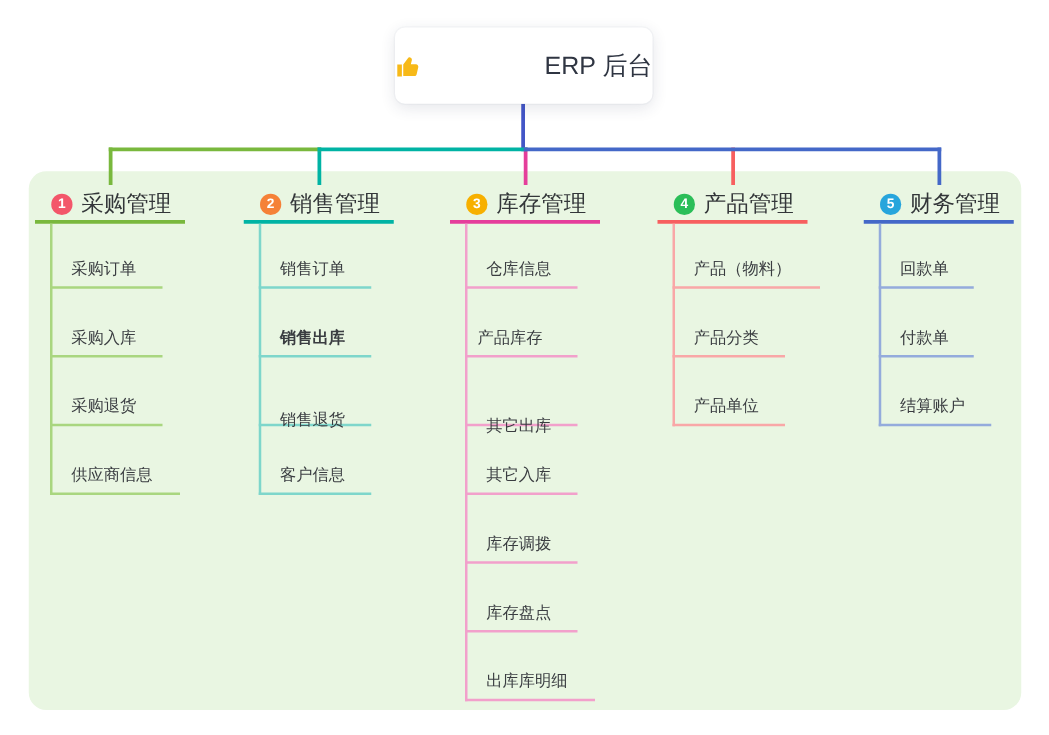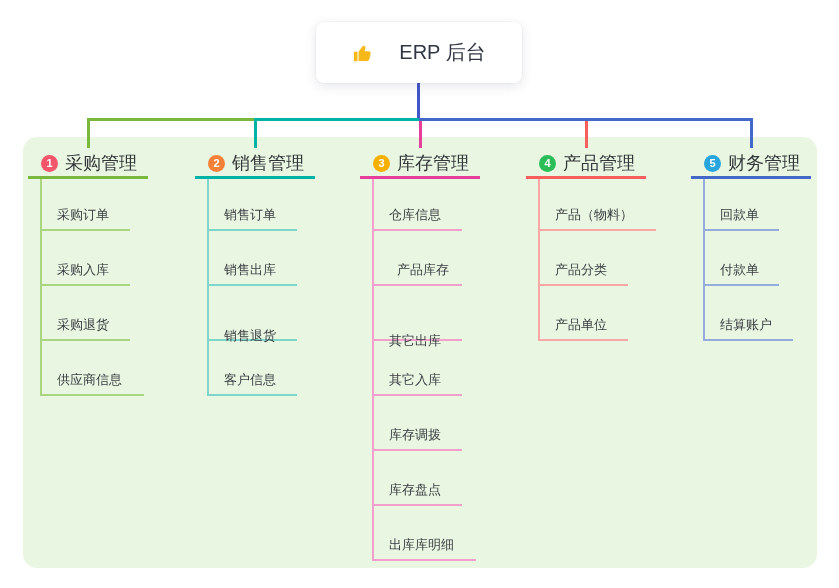--- a/index.html
+++ b/index.html
@@ -8,21 +8,21 @@
     font-family:"Liberation Sans","DejaVu Sans",sans-serif;
   }
   .panel{
     position:absolute;left:23px;top:137px;width:794px;height:431px;
     background:#e9f6e2;border-radius:14px;
   }
   .root-node{
     position:absolute;left:316px;top:22px;width:206px;height:61px;
     background:#ffffff;border-radius:8px;
     box-shadow:0 3px 12px rgba(40,50,80,.12), 0 0 0 1px rgba(40,50,80,.03);
-    display:flex;align-items:center;justify-content:center;gap:25px;
+    display:flex;align-items:center;justify-content:space-between;gap:25px;
     font-size:20px;font-weight:500;color:#2f3542;cursor:pointer;z-index:3;
   }
   .root-node .thumb{display:flex;align-items:center;}
   .line{position:absolute;z-index:1;}
   .branch-header{position:absolute;display:flex;align-items:center;gap:7px;z-index:2;cursor:pointer;}
   .badge{
     width:17px;height:17px;border-radius:50%;color:#ffffff;
     font-size:11px;font-weight:700;display:flex;align-items:center;justify-content:center;
     flex:0 0 auto;
   }
@@ -75,35 +75,35 @@
       <div class="child-label" style="left: 57px; top: 371px;">供应商信息</div>
       <div class="line" style="left: 40px; top: 394px; width: 104px; height: 2px; background: rgb(169, 214, 127);"></div>
       <div class="line" style="left: 195px; top: 176px; width: 120px; height: 3px; background: rgb(0, 179, 164);"></div>
       <div class="branch-header" style="left: 208px; top: 151px;">
         <div class="badge" style="background: rgb(245, 129, 56);">2</div>
         <div class="branch-label">销售管理</div>
       </div>
       <div class="line" style="left: 207px; top: 179px; width: 2px; height: 217px; background: rgb(126, 214, 203);"></div>
       <div class="child-label" style="left: 224px; top: 206px;">销售订单</div>
       <div class="line" style="left: 207px; top: 229px; width: 90px; height: 2px; background: rgb(126, 214, 203);"></div>
-      <div class="child-label" style="left: 224px; top: 261px;">销售出库</div>
+      <div class="child-label" style="left: 224px; top: 261px; font-weight: bold;">销售出库</div>
       <div class="line" style="left: 207px; top: 284px; width: 90px; height: 2px; background: rgb(126, 214, 203);"></div>
       <div class="child-label" style="left: 224px; top: 328px; font-family: Liberation Mono, monospace;">销售退货</div>
       <div class="line" style="left: 207px; top: 339px; width: 90px; height: 2px; background: rgb(126, 214, 203);"></div>
       <div class="child-label" style="left: 224px; top: 371px;">客户信息</div>
       <div class="line" style="left: 207px; top: 394px; width: 90px; height: 2px; background: rgb(126, 214, 203);"></div>
       <div class="line" style="left: 360px; top: 176px; width: 120px; height: 3px; background: rgb(229, 62, 155);"></div>
       <div class="branch-header" style="left: 373px; top: 151px;">
         <div class="badge" style="background: rgb(247, 176, 0);">3</div>
         <div class="branch-label">库存管理</div>
       </div>
       <div class="line" style="left: 372px; top: 179px; width: 2px; height: 382px; background: rgb(242, 160, 203);"></div>
       <div class="child-label" style="left: 389px; top: 206px;">仓库信息</div>
       <div class="line" style="left: 372px; top: 229px; width: 90px; height: 2px; background: rgb(242, 160, 203);"></div>
-      <div class="child-label" style="left: 397px; top: 261px;">产品库存</div>
+      <div class="child-label" style="left: 382px; top: 261px;">产品库存</div>
       <div class="line" style="left: 372px; top: 284px; width: 90px; height: 2px; background: rgb(242, 160, 203);"></div>
       <div class="child-label" style="left: 389px; top: 316px; margin-top: 16px;">其它出库</div>
       <div class="line" style="left: 372px; top: 339px; width: 90px; height: 2px; background: rgb(242, 160, 203);"></div>
       <div class="child-label" style="left: 389px; top: 371px;">其它入库</div>
       <div class="line" style="left: 372px; top: 394px; width: 90px; height: 2px; background: rgb(242, 160, 203);"></div>
       <div class="child-label" style="left: 389px; top: 426px;">库存调拨</div>
       <div class="line" style="left: 372px; top: 449px; width: 90px; height: 2px; background: rgb(242, 160, 203);"></div>
       <div class="child-label" style="left: 389px; top: 481px;">库存盘点</div>
       <div class="line" style="left: 372px; top: 504px; width: 90px; height: 2px; background: rgb(242, 160, 203);"></div>
       <div class="child-label" style="left: 389px; top: 536px;">出库库明细</div>

